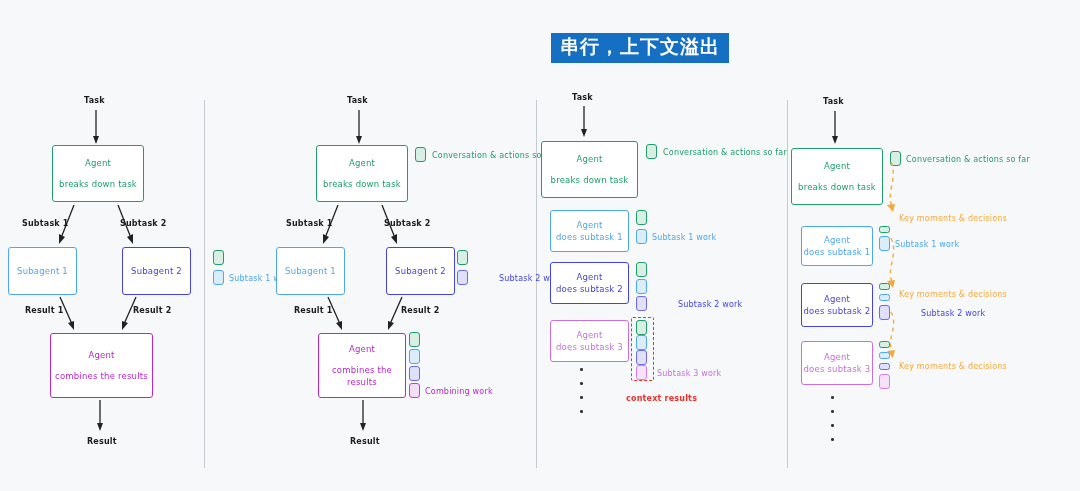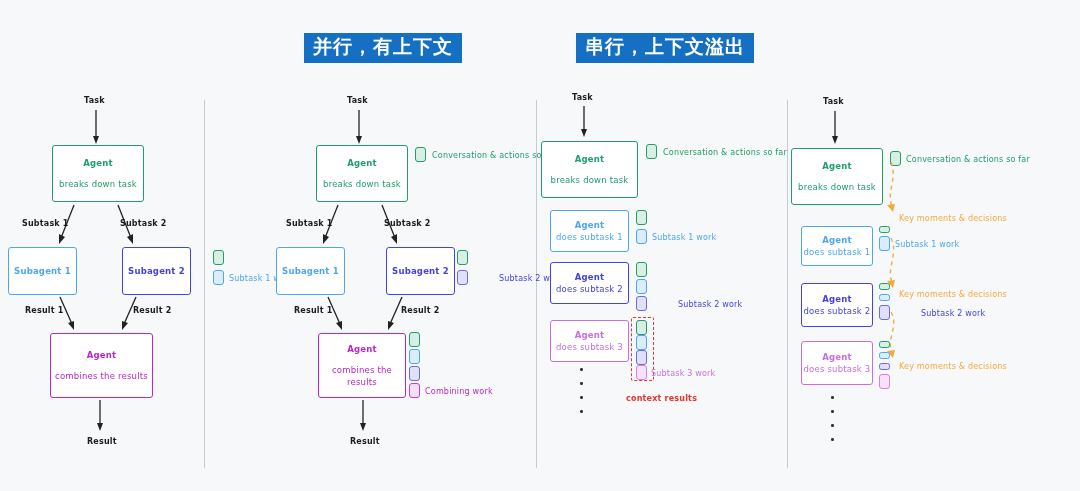--- a/index.html
+++ b/index.html
@@ -39,21 +39,21 @@
     border-radius:3px;
     display:flex;
     flex-direction:column;
     align-items:center;
     justify-content:center;
     text-align:center;
     font-size:8.5px;
     line-height:1.45;
     letter-spacing:.2px;
   }
-  .box .l1{display:block;font-weight:bold;}
+  .box .l1{display:block;}
   .box .l2{display:block;}
   .box.two-line-gap .l1{margin-bottom:9px;}
 
   .c-green{border-color:#1e9e6a;color:#1e9e6a;}
   .c-blue{border-color:#4da6f0;color:#4da6f0;}
   .c-indigo{border-color:#4343e2;color:#4343e2;}
   .c-pink{border-color:#c76fe0;color:#c76fe0;}
   .c-magenta{border-color:#b828c8;color:#b828c8;}
   .c-orange{border-color:#f5a93c;color:#f5a93c;border-radius:6px;}
 
@@ -165,21 +165,20 @@
 
     <svg class="arrow" style="left:96px;top:400px;" width="12" height="32">
       <line x1="4" y1="0" x2="4" y2="25" stroke="#222" stroke-width="1.3"></line>
       <polygon points="4,31 1,23 7,23" fill="#222"></polygon>
     </svg>
     <div class="lbl" style="left:87px;top:437px;">Result</div>
   </div>
 
   <div class="panel" style="left:204px;width:332px;">
 
-    <div class="banner" style="left:100px;top:33px;">并行，有上下文</div>
 
     <div class="lbl" style="left:143px;top:96px;">Task</div>
 
     <svg class="arrow" style="left:151px;top:110px;" width="12" height="35">
       <line x1="4" y1="0" x2="4" y2="28" stroke="#222" stroke-width="1.3"></line>
       <polygon points="4,34 1,26 7,26" fill="#222"></polygon>
     </svg>
 
     <div class="box c-green two-line-gap" style="left:112px;top:145px;width:92px;height:57px;">
       <span class="l1">Agent</span>
@@ -241,21 +240,21 @@
 
     <svg class="arrow" style="left:155px;top:400px;" width="12" height="32">
       <line x1="4" y1="0" x2="4" y2="25" stroke="#222" stroke-width="1.3"></line>
       <polygon points="4,31 1,23 7,23" fill="#222"></polygon>
     </svg>
     <div class="lbl" style="left:146px;top:437px;">Result</div>
   </div>
 
   <div class="panel" style="left:536px;width:251px;">
 
-    <div class="banner" style="left:15px;top:33px;margin-left:25px;">串行，上下文溢出</div>
+    <div class="banner" style="left:15px;top:33px;">串行，上下文溢出</div>
 
     <div class="lbl" style="left:36px;top:93px;">Task</div>
 
     <svg class="arrow" style="left:44px;top:106px;" width="12" height="32">
       <line x1="4" y1="0" x2="4" y2="25" stroke="#222" stroke-width="1.3"></line>
       <polygon points="4,31 1,23 7,23" fill="#222"></polygon>
     </svg>
 
     <div class="box c-green two-line-gap" style="left:5px;top:141px;width:97px;height:57px;">
       <span class="l1">Agent</span>
@@ -285,21 +284,21 @@
     <div class="box c-pink" style="left:14px;top:320px;width:79px;height:42px;">
       <span class="l1">Agent</span>
       <span class="l2">does subtask 3</span>
     </div>
 
     <div class="overflow-frame" style="left:95px;top:317px;width:23px;height:64px;"></div>
     <div class="chip chip-green" style="left:100px;top:320px;"></div>
     <div class="chip chip-blue" style="left:100px;top:335px;"></div>
     <div class="chip chip-indigo" style="left:100px;top:350px;"></div>
     <div class="chip chip-pink" style="left:100px;top:365px;"></div>
-    <div class="lbl thin t-pink" style="left:115px;top:369px;">Subtask 3 work</div>
+    <div class="lbl thin t-pink" style="left:121px;top:369px;">Subtask 3 work</div>
 
     <div class="lbl t-red" style="left:90px;top:394px;">context results</div>
 
     <div class="dots" style="left:44px;top:368px;width:8px;height:52px;">
       <div class="dot" style="left:0;top:0;"></div>
       <div class="dot" style="left:0;top:14px;"></div>
       <div class="dot" style="left:0;top:28px;"></div>
       <div class="dot" style="left:0;top:42px;"></div>
     </div>
   </div>

